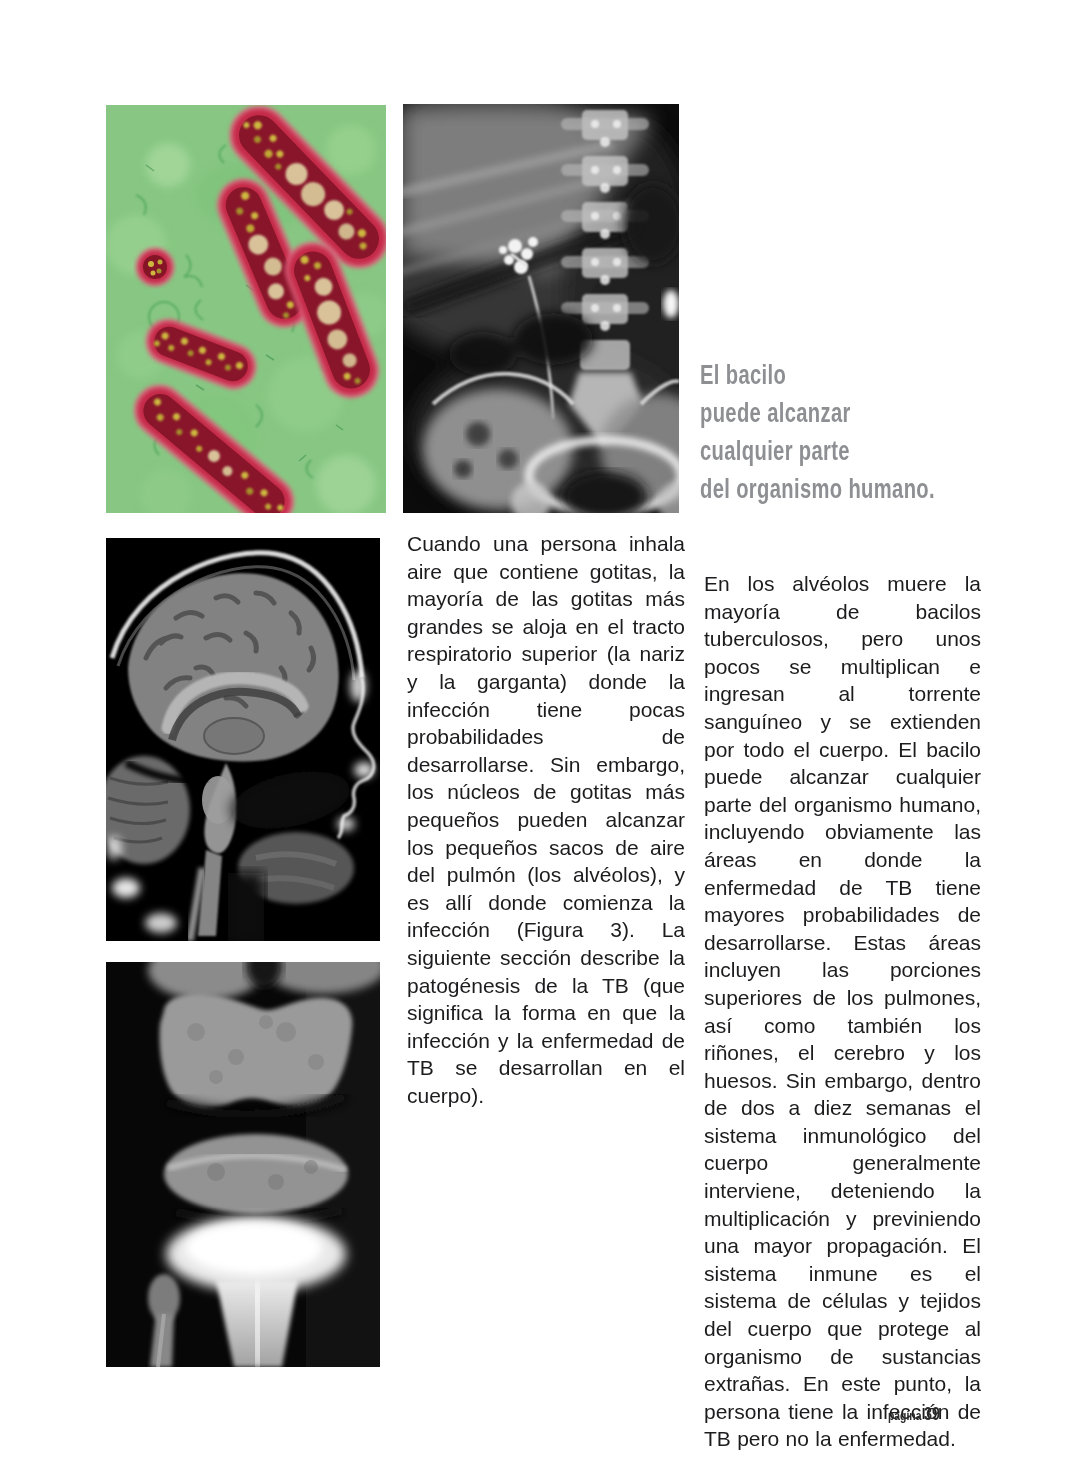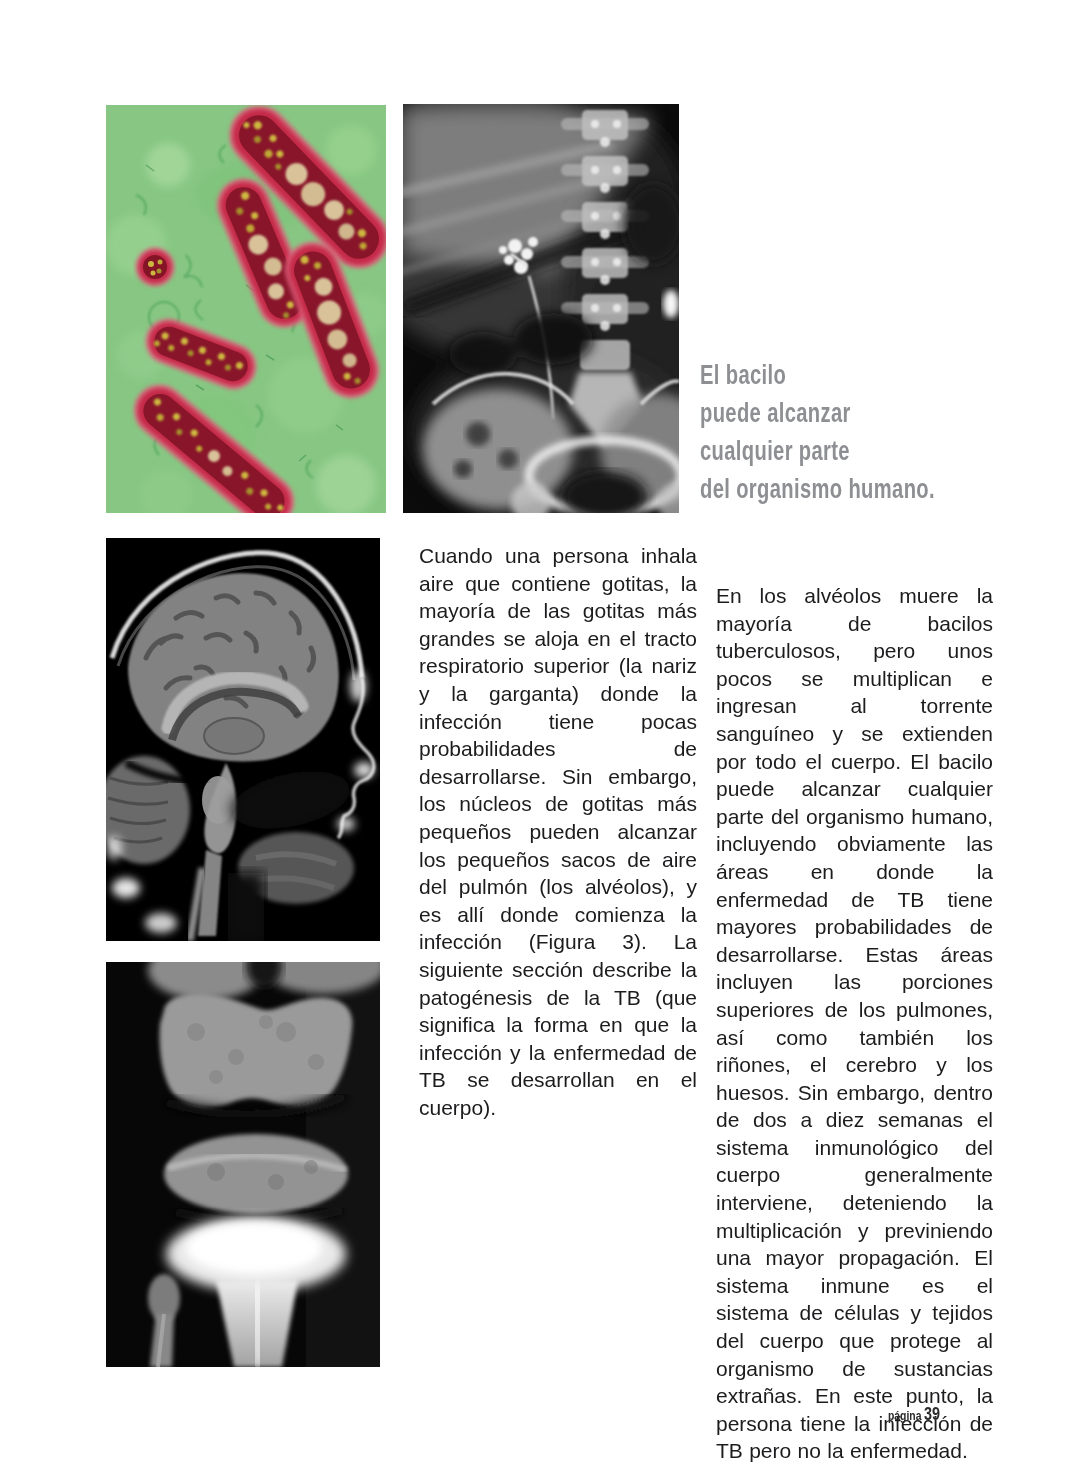--- a/index.html
+++ b/index.html
@@ -21,21 +21,21 @@
   .pull-quote{
     position:absolute;left:700px;top:356px;width:400px;margin:0;
     font-family:"Liberation Sans",sans-serif;
     font-weight:700;font-size:28px;line-height:38px;
     color:#8d8f93;
     white-space:pre-line;
     transform:scaleX(.72);transform-origin:0 0;
     letter-spacing:.5px;
   }
   .col{
-    position:absolute;margin:16px;
+    position:absolute;margin:4px;
     font-size:21px;line-height:27.6px;
     color:#1c1c1e;
     text-align:justify;
     hyphens:auto;-webkit-hyphens:auto;
     word-spacing:.5px;
   }
   .col-middle{left:403px;top:526px;width:278px;}
   .col-right {left:700px;top:566px;width:277px;}
 
   .footer{

